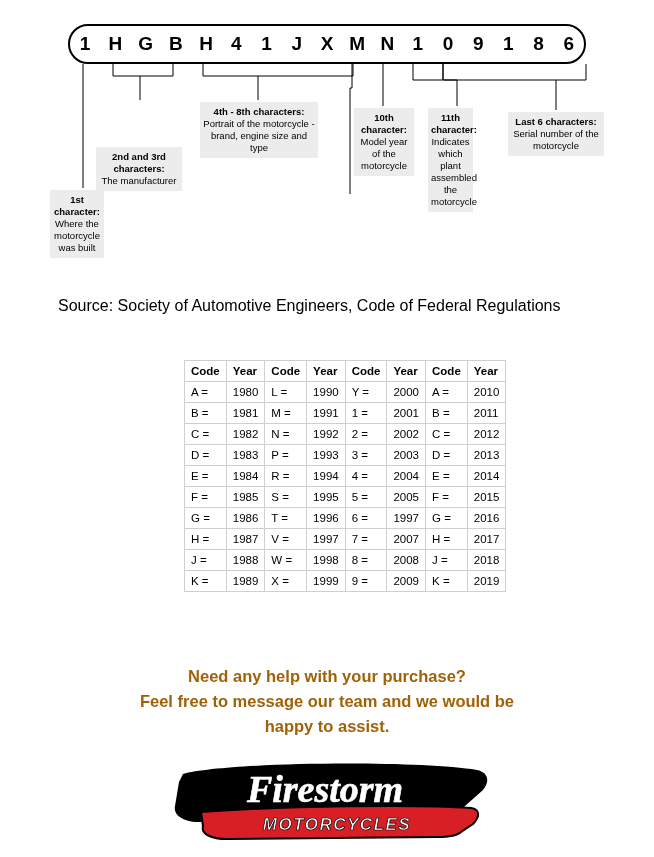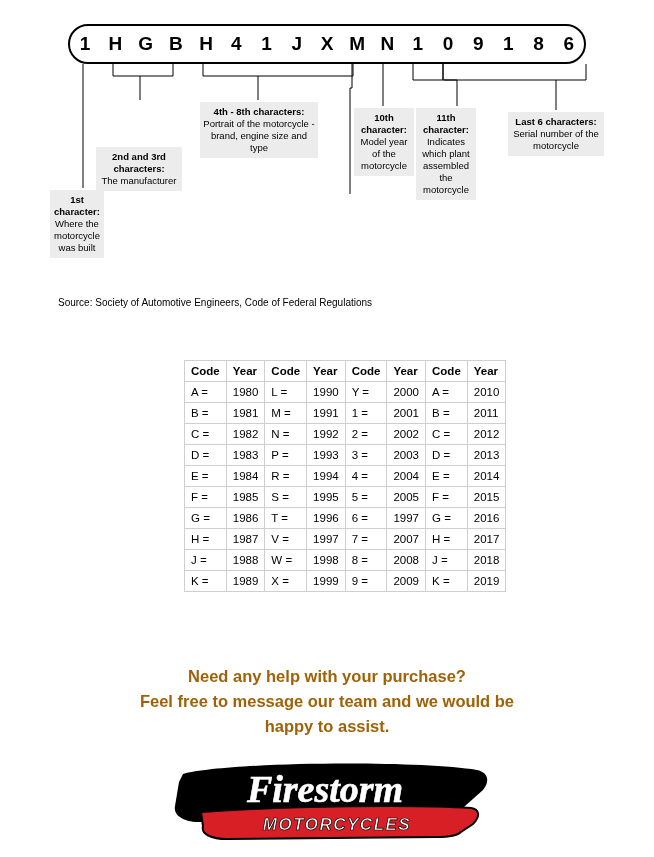--- a/index.html
+++ b/index.html
@@ -68,28 +68,28 @@
   .callout .ttl {
     font-weight: bold;
     display: block;
   }
 
   #callout-1 { left: 50px;  top: 190px; width: 54px; }
   #callout-2 { left: 96px;  top: 102px; width: 86px; margin-top: 45px; }
   #callout-3 { left: 200px; top: 102px; width: 118px; }
   #callout-4 { left: 304px; top: 196px; width: 92px; }
   #callout-5 { left: 354px; top: 108px; width: 60px; }
-  #callout-6 { left: 416px; top: 108px; width: 60px; }
+  #callout-6 { left: 428px; top: 108px; width: 45px; }
   #callout-7 { left: 508px; top: 112px; width: 96px; }
 
   #source-note {
     position: absolute;
     left: 58px;
     top: 297px;
-    font-size: 10px;
+    font-size: 16px;
     color: #000;
   }
 
   
   #year-table-wrap {
     position: absolute;
     left: 184px;
     top: 360px;
   }
   table.year-table {

